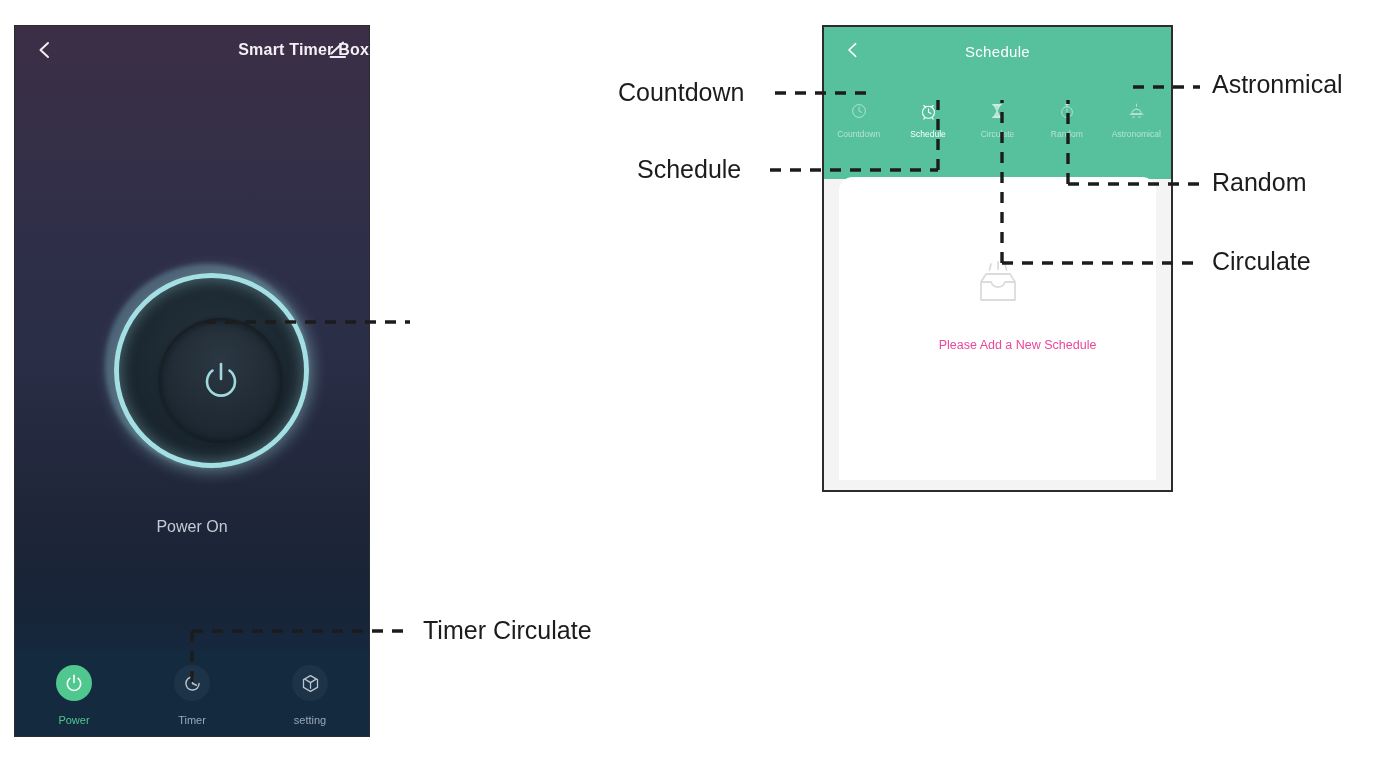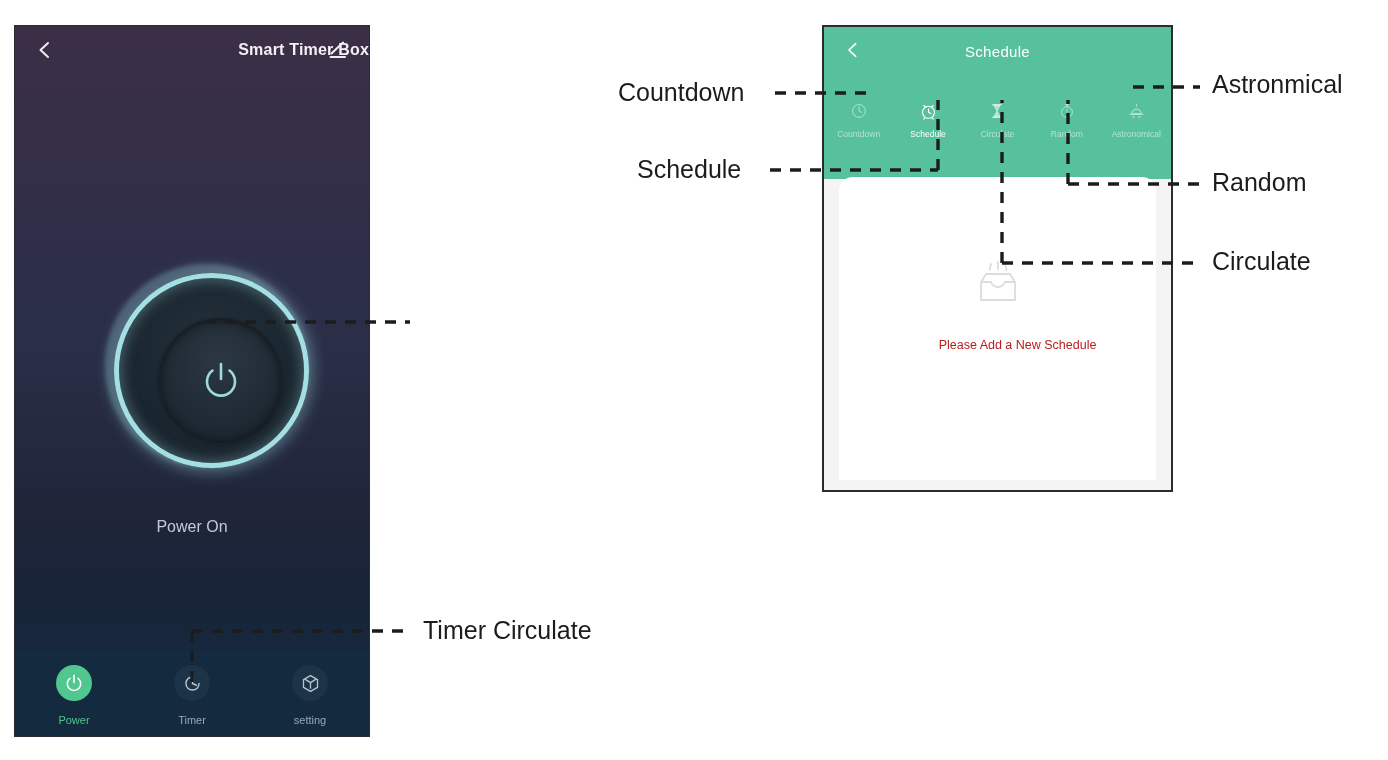--- a/index.html
+++ b/index.html
@@ -121,21 +121,21 @@
   .tab-ico{height:20px;display:flex;align-items:center;justify-content:center;}
   .tab-label{font-size:8.5px;color:rgba(255,255,255,.55);white-space:nowrap;}
   .tab.active .tab-label{color:#ffffff;}
   #sched-card{
     position:absolute;left:15px;top:150px;right:15px;bottom:10px;
     background:#ffffff;border-radius:14px 14px 0 0;
     display:flex;flex-direction:column;align-items:center;justify-content:center;
     padding-bottom:46px;box-sizing:border-box;
   }
   #empty-icon{margin-bottom:28px;}
-  #empty-text{color:#b91c1c;font-size:12.5px;padding-left:40px;}
+  #empty-text{color:#ec4899;font-size:12.5px;padding-left:40px;}
 
   
   .ann-label{
     position:absolute;color:#1c1c1c;font-size:25px;white-space:nowrap;
   }
   #svg-leaders{position:absolute;left:0;top:0;width:1388px;height:760px;pointer-events:none;}
 </style>
 </head>
 <body>
 

